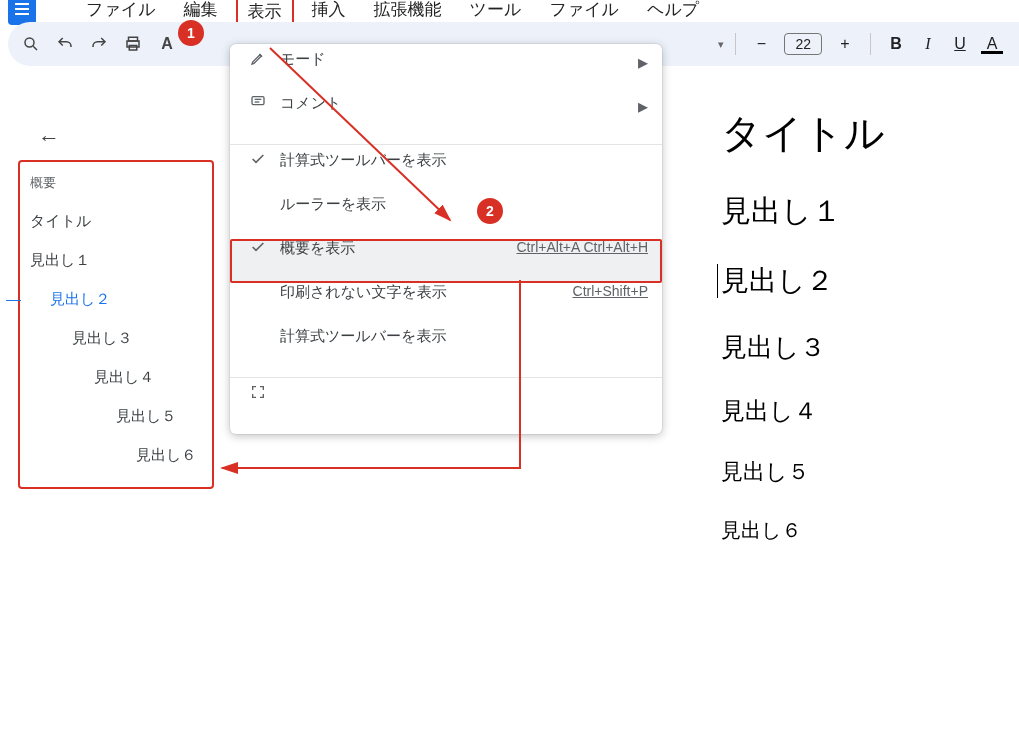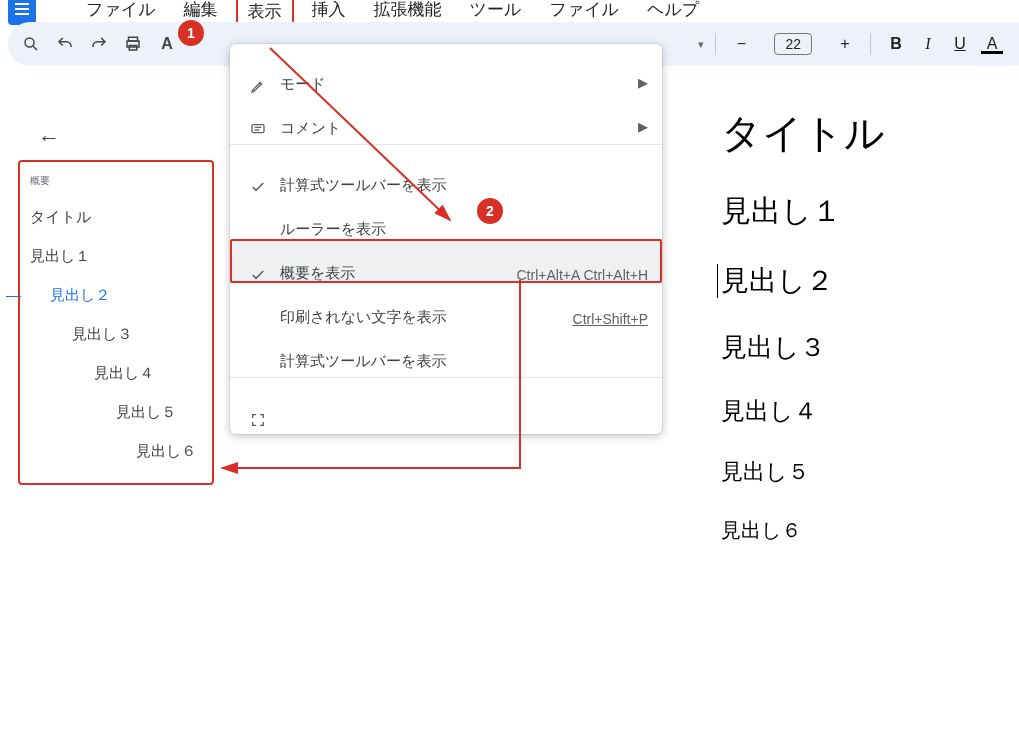--- a/index.html
+++ b/index.html
@@ -71,21 +71,21 @@
     display:flex; align-items:center;
     padding-right: 12px;
     gap: 2px;
   }
   .divider { width:1px; height:22px; background:#c7c7c7; margin:0 8px; }
   .fontsize-box {
     border:1px solid #747775;
     border-radius:4px;
     padding: 2px 10px;
     font-size:14px;
-    margin: 0 16px;
+    margin: 0 6px;
   }
   .fmt-btn { width:30px; text-align:center; font-size:16px; cursor:pointer; }
   .fmt-b { font-weight:700; }
   .fmt-i { font-style:italic; font-family: serif;}
   .fmt-u { text-decoration: underline; }
   .fmt-color { position:relative; }
   .fmt-color .bar { position:absolute; left:4px; right:4px; bottom:-1px; height:3px; background:#000; }
 
   
   .outline {
@@ -99,21 +99,21 @@
     z-index: 2;
   }
   .outline-back {
     position:absolute;
     left:38px; top:122px;
     font-size:22px; color:#444;
     cursor:pointer;
     z-index:2;
   }
   .outline-header {
-    font-size:10px; color:#5f6368; padding: 4px 6px 10px 6px;
+    font-size:13px; color:#5f6368; padding: 4px 6px 10px 6px;
   }
   .outline-item {
     font-size:15px; color:#3c4043;
     padding: 10px 2px 10px 6px;
     cursor:pointer;
     white-space:nowrap;
   }
   .outline-item.active { color:#1a73e8; position:relative;}
   .outline-item.active::before{
     content:"—"; color:#1a73e8;
@@ -134,21 +134,21 @@
     width: 432px;
     background:#fff;
     border-radius: 6px;
     box-shadow: 0 2px 10px rgba(0,0,0,.25), 0 0 0 1px rgba(0,0,0,.05);
     padding: 6px 0;
     z-index: 5;
     font-size: 15px;
     color:#3c4043;
   }
   .drow {
-    display:flex; align-items:flex-end;
+    display:flex; align-items:flex-start;
     height: 44px;
     padding: 0 14px 0 14px;
     cursor:pointer;
   }
   .drow.highlight {
     background:#eef0f2;
     outline: 2px solid #d93025;
     outline-offset:-2px;
     border-radius:2px;
   }

